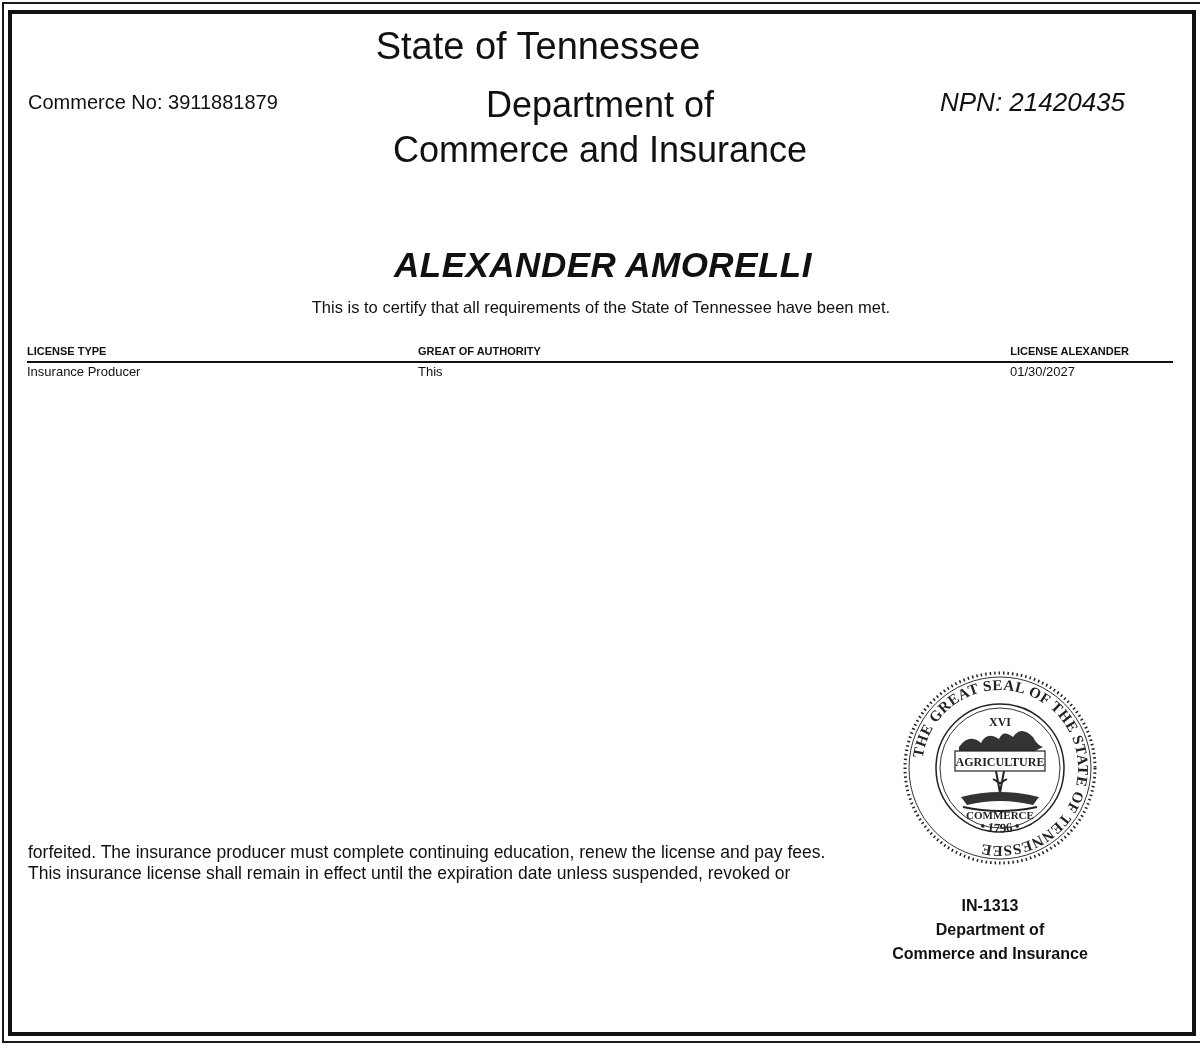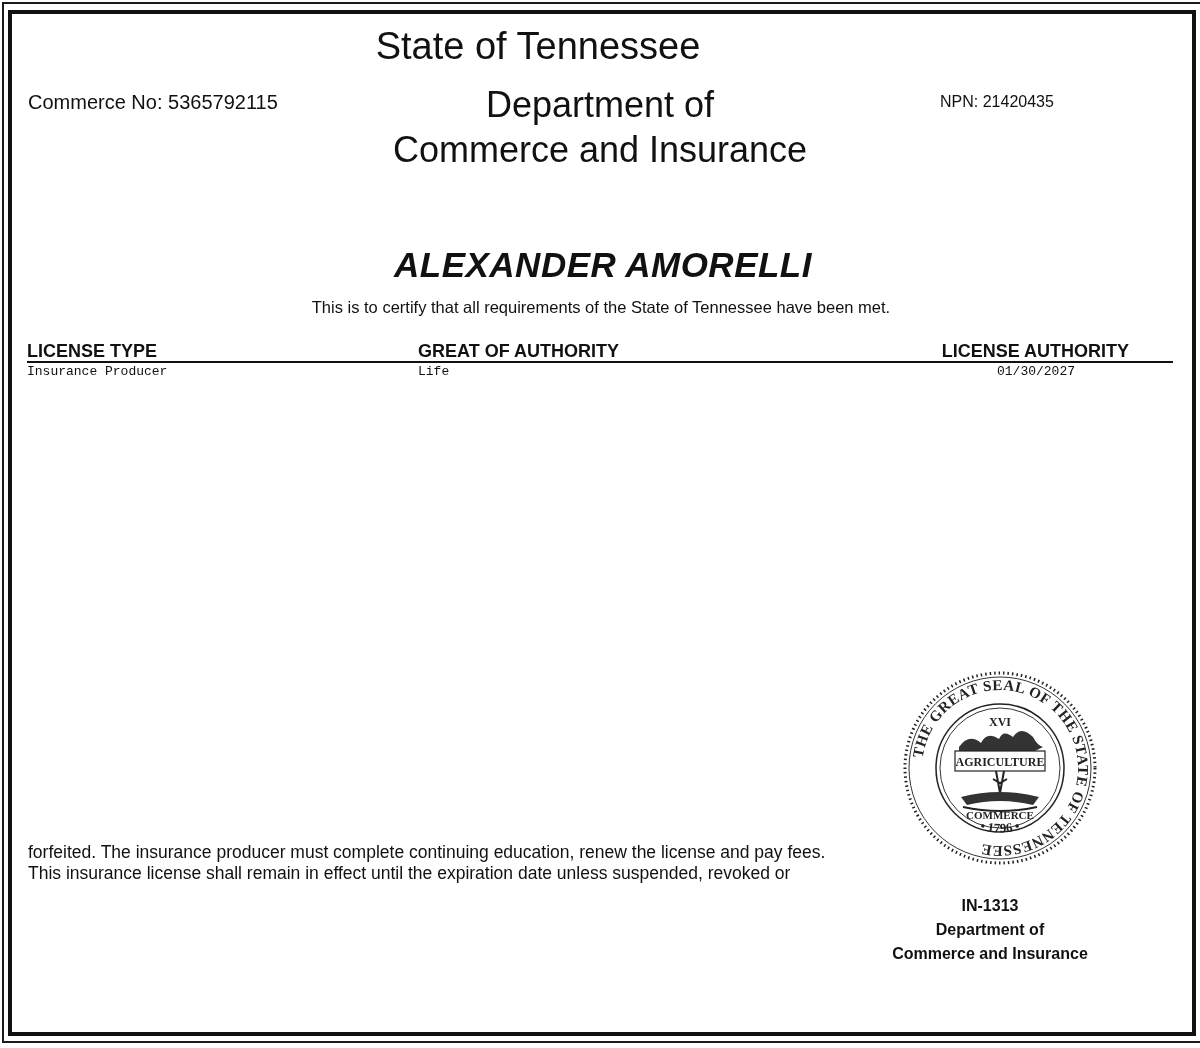--- a/index.html
+++ b/index.html
@@ -51,22 +51,23 @@
       font-size: 36px;
       line-height: 45px;
     }
     .license-no {
       left: 28px; top: 90px;
       font-size: 20px;
       line-height: 24px;
     }
     .npn {
       left: 940px; top: 90px;
-      font-size: 16px;
+      font-size: 26px;
       line-height: 24px;
+      font-style: italic;
     }
     .holder-name {
       left: 0; width: 1206px; top: 244px;
       text-align: center;
       font-size: 35px;
       line-height: 42px;
       font-weight: bold;
       font-style: italic;
       letter-spacing: 0.5px;
     }
@@ -79,29 +80,28 @@
 
     
     .lic-table {
       left: 27px; top: 342px; width: 1146px;
     }
     .lic-head {
       position: relative;
       height: 19px;
       border-bottom: 2px solid #111;
       font-weight: bold;
-      font-size: 18px;
+      font-size: 11px;
       line-height: 19px;
     }
     .lic-row {
       position: relative;
       height: 18px;
       font-size: 13px;
       line-height: 18px;
-      font-family: Liberation Mono, monospace;
     }
     .col-type { position: absolute; left: 0; }
     .col-loa { position: absolute; left: 391px; }
     .col-exp-h { position: absolute; right: 44px; }
     .col-exp { position: absolute; right: 98px; }
 
     .notice {
       left: 28px; top: 842px; width: 900px;
       font-size: 17.5px;
       line-height: 21px;
@@ -127,40 +127,40 @@
 <div class="inner-border"></div>
 
 <div class="abs title-state">State of Tennessee</div>
 <div class="abs title-dept">
   <div>Department of</div>
   <div>Commerce and Insurance</div>
 </div>
 
 <div class="abs license-no">
   <span>Commerce No:</span>
-  <span>5365792115</span>
+  <span>3911881879</span>
 </div>
 
 <div class="abs npn">
   <span>NPN:</span>
   <span>21420435</span>
 </div>
 
 <div class="abs holder-name">ALEXANDER AMORELLI</div>
 <div class="abs certify">This is to certify that all requirements of the State of Tennessee have been met.</div>
 
 <div class="abs lic-table">
   <div class="lic-head">
     <span class="col-type">LICENSE TYPE</span>
     <span class="col-loa">GREAT OF AUTHORITY</span>
-    <span class="col-exp-h">LICENSE AUTHORITY</span>
+    <span class="col-exp-h">LICENSE ALEXANDER</span>
   </div>
   <div class="lic-row">
     <span class="col-type">Insurance Producer</span>
-    <span class="col-loa">Life</span>
+    <span class="col-loa">This</span>
     <span class="col-exp">01/30/2027</span>
   </div>
 </div>
 
 <div class="abs seal">
   <svg width="198" height="198" viewBox="0 0 198 198">
     <defs>
       <path id="sealTextPath" d="M 99,99 m -78,0 a 78,78 0 1,1 156,0 a 78,78 0 1,1 -156,0"></path>
       <path id="sealBottomPath" d="M 30,112 A 72,72 0 0,0 168,112"></path>
     </defs>

